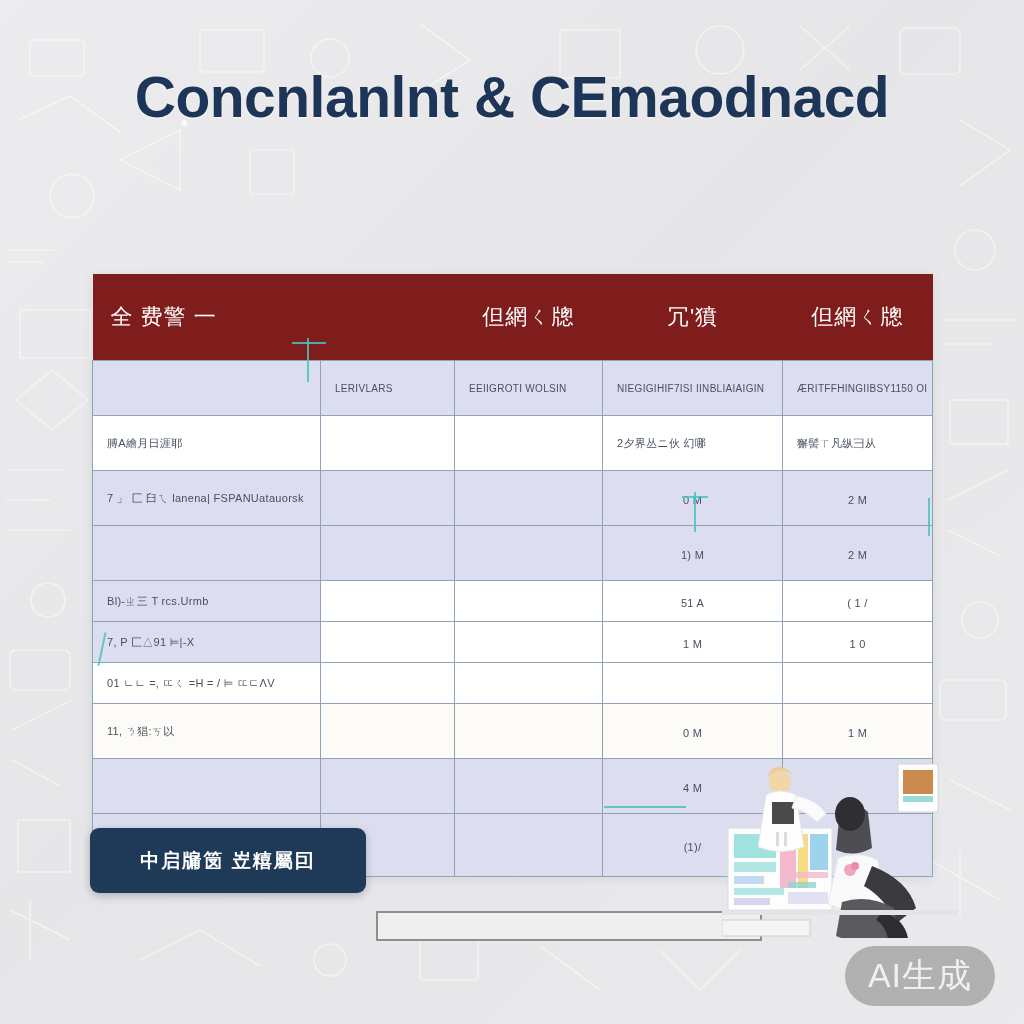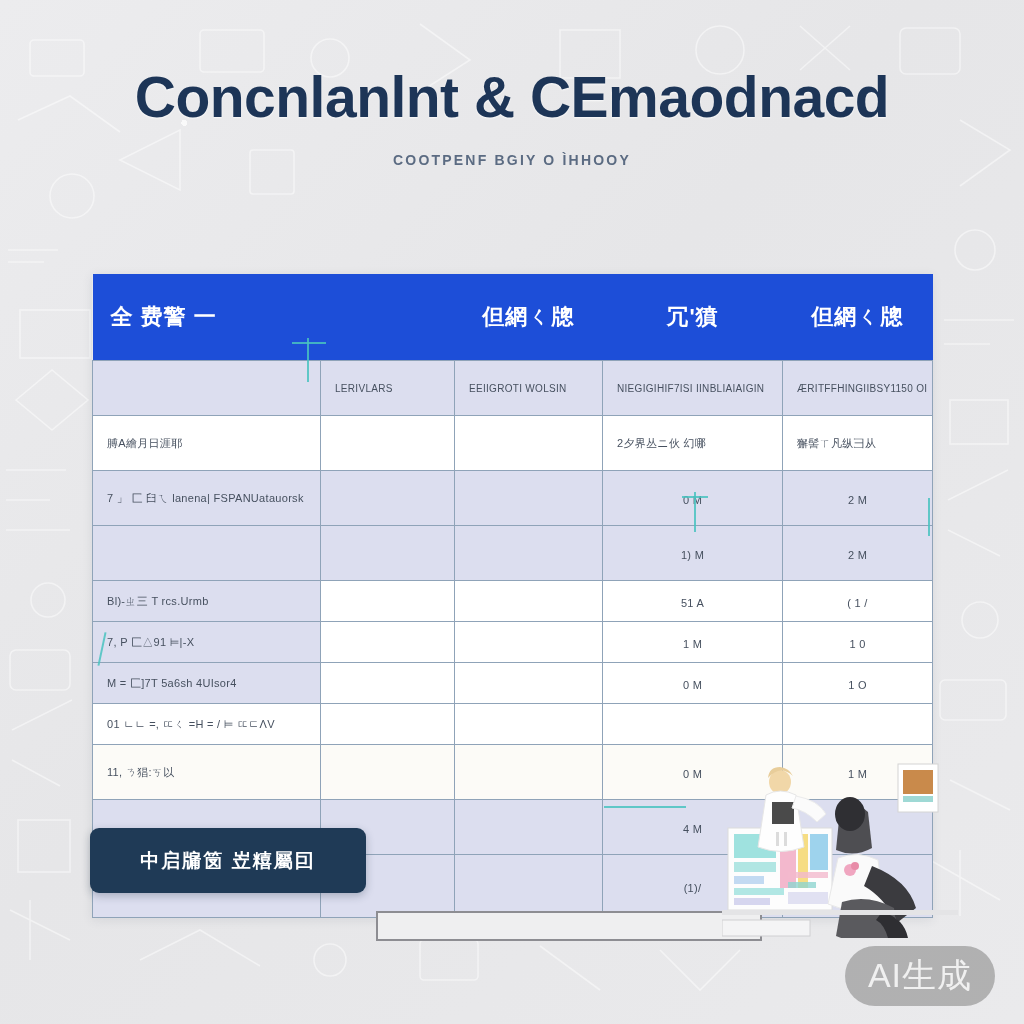--- a/index.html
+++ b/index.html
@@ -75,25 +75,25 @@
     table-layout: fixed;
     font-size: 12px;
   }
   table.grid col.c0 { width: 228px; }
   table.grid col.c1 { width: 134px; }
   table.grid col.c2 { width: 148px; }
   table.grid col.c3 { width: 180px; }
   table.grid col.c4 { width: 150px; }
 
   thead th {
-    background: #1d4ed8;
+    background: #7f1d1d;
     color: #ffffff;
     height: 62px;
     font-size: 22px;
-    font-weight: bold;
+    font-weight: normal;
     text-align: left;
     padding: 0 18px;
     border: none;
     letter-spacing: 1px;
     white-space: nowrap;
     overflow: hidden;
   }
   thead th.ctr { text-align: center; padding: 12px 6px; }
 
   tbody td {
@@ -247,21 +247,20 @@
     <rect x="420" y="940" width="58" height="40" rx="4"></rect>
     <path d="M540 946 L600 990"></path>
     <path d="M660 950 L700 990 L740 950"></path>
     <path d="M120 160 L180 130 L180 190 Z"></path>
     <rect x="250" y="150" width="44" height="44" rx="3"></rect>
   </g>
 </svg>
 
 <div id="page-header">
   <div id="doc-title">Concnlanlnt &amp; CEmaodnacd</div>
-  <div id="doc-subtitle">COOTPENF BGIY O ÌHHOOY</div>
 </div>
 
 <div id="data-table-wrap">
   <table class="grid">
     <colgroup>
       <col class="c0">
         <col class="c1">
         <col class="c2">
         <col class="c3">
         <col class="c4">
@@ -312,27 +311,20 @@
           <td class="wht num"><span class="cell-label">( 1 /</span></td>
         </tr>
         <tr class="plain">
           <td class="lav"><span class="cell-label">7, Ρ 匚△91 ⊨|-X</span></td>
           <td class="wht"><span class="cell-label"></span></td>
           <td class="wht"><span class="cell-label"></span></td>
           <td class="wht num"><span class="cell-label">1 M</span></td>
           <td class="wht num"><span class="cell-label">1 0</span></td>
         </tr>
         <tr class="plain">
-          <td class="lav"><span class="cell-label">M = 匚]7T 5a6sh 4UIsor4</span></td>
-          <td class="wht"><span class="cell-label"></span></td>
-          <td class="wht"><span class="cell-label"></span></td>
-          <td class="wht num"><span class="cell-label">0 M</span></td>
-          <td class="wht num"><span class="cell-label">1 O</span></td>
-        </tr>
-        <tr class="plain">
           <td class="wht"><span class="cell-label">01 ㄴㄴ =, ㄸㄑ =H = / ⊨ ㄸㄷΛV</span></td>
           <td class="wht"><span class="cell-label"></span></td>
           <td class="wht"><span class="cell-label"></span></td>
           <td class="wht"><span class="cell-label"></span></td>
           <td class="wht"><span class="cell-label"></span></td>
         </tr>
         <tr class="plain tall">
           <td class="cream"><span class="cell-label">11, ㄋ猖:ㄎ以</span></td>
           <td class="cream"><span class="cell-label"></span></td>
           <td class="cream"><span class="cell-label"></span></td>

